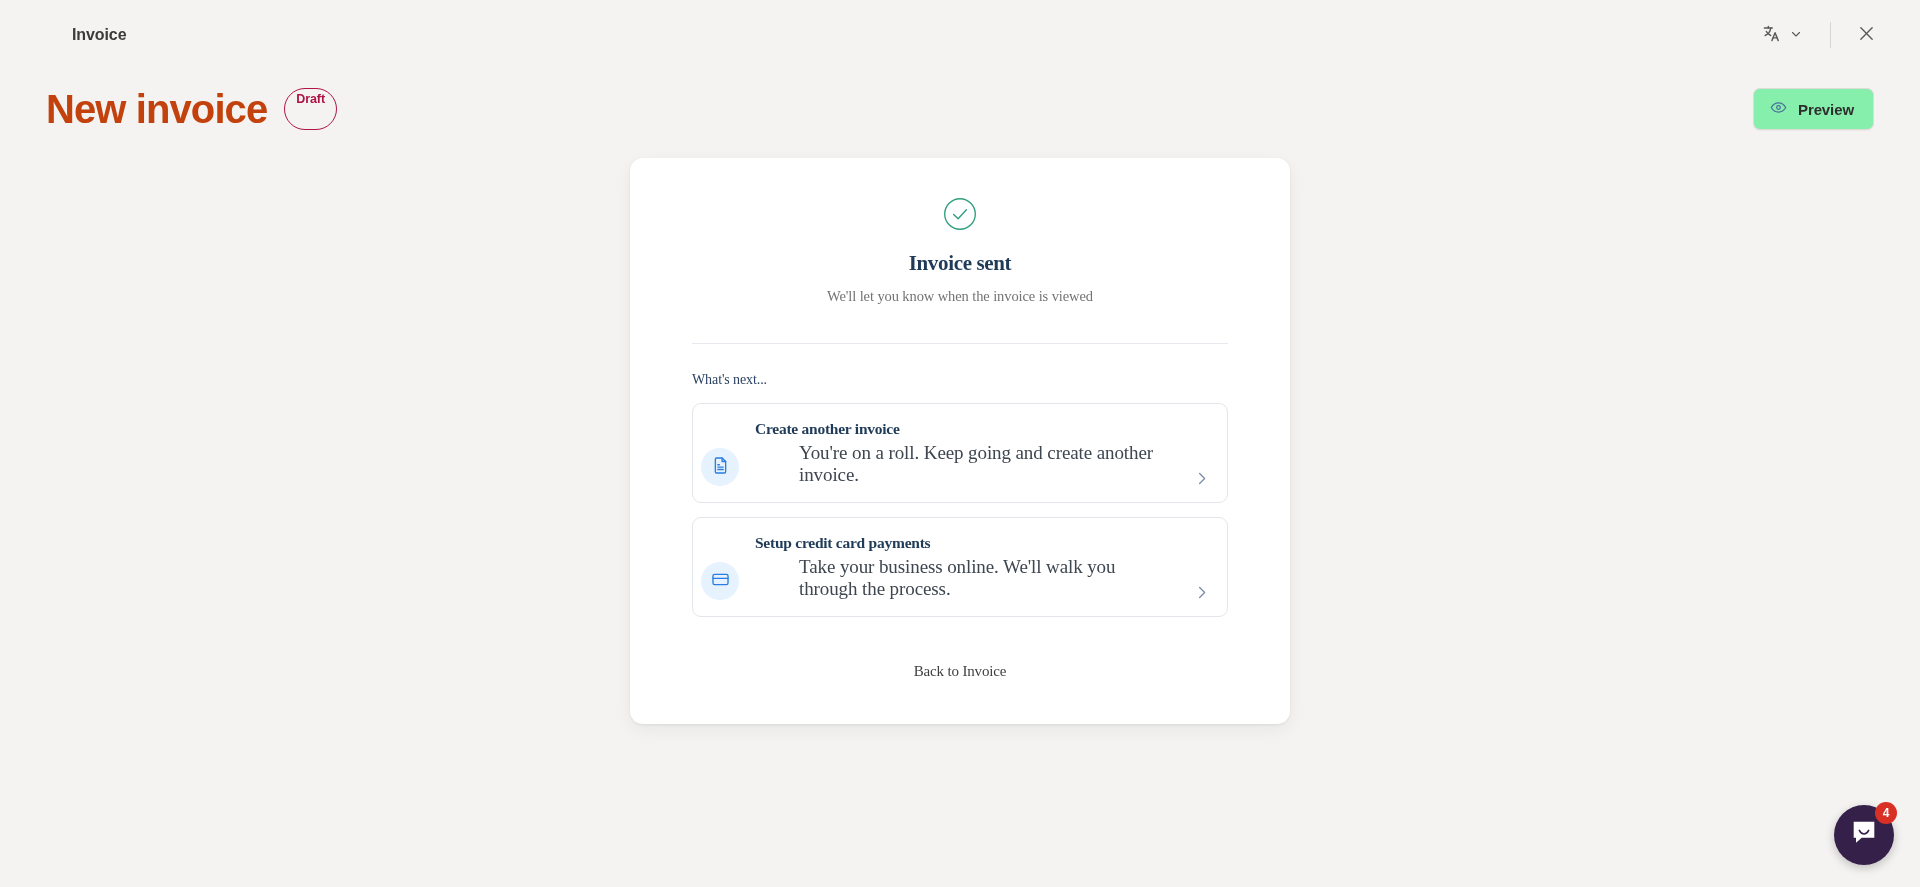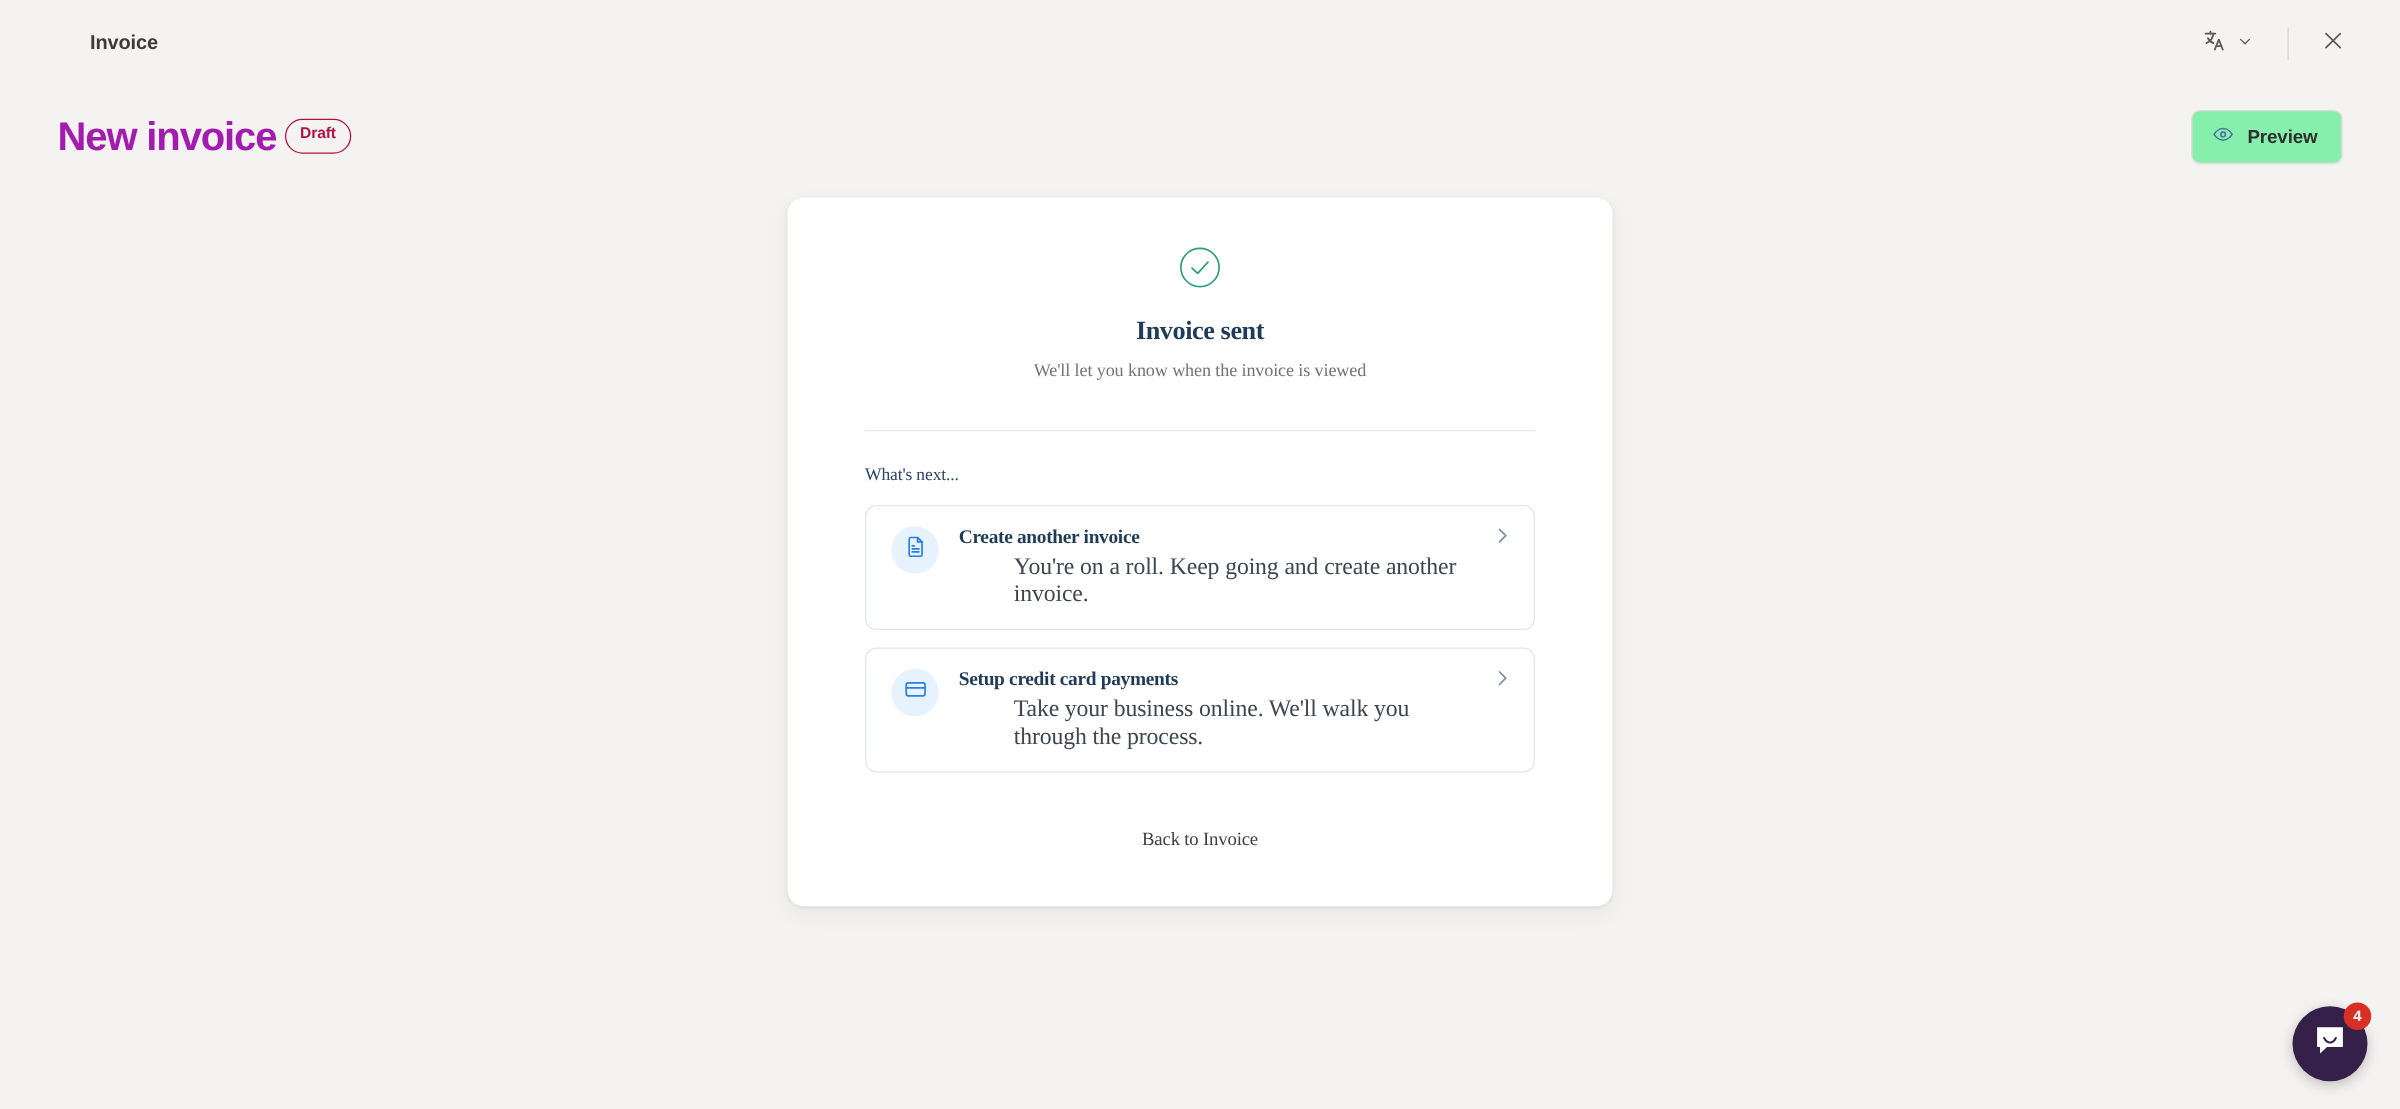--- a/index.html
+++ b/index.html
@@ -64,34 +64,34 @@
   }
 
   
   .page-head {
     display: flex;
     align-items: center;
     padding: 12px 46px 0 46px;
     height: 66px;
   }
   .page-title {
-    font-size: 32px;
-    font-weight: 700;
-    color: #a21caf;
+    font-size: 40px;
+    font-weight: 700;
+    color: #c2410c;
     letter-spacing: -0.9px;
     line-height: 1;
   }
   .status-badge {
-    margin-left: 7px;
+    margin-left: 17px;
     border: 1.5px solid #b01446;
     color: #b01446;
     border-radius: 999px;
     font-size: 12.5px;
     font-weight: 700;
-    padding: 3px 11px 8px;
+    padding: 3px 11px 22px;
     line-height: 1.15;
     letter-spacing: -0.1px;
     white-space: nowrap;
   }
   .preview-btn {
     margin-left: auto;
     display: flex;
     align-items: center;
     gap: 11px;
     background: #86efac;
@@ -153,24 +153,24 @@
     color: #2b4263;
     font-weight: 400;
     letter-spacing: -0.1px;
     margin-bottom: 15px;
   }
 
   .action-list { display: flex; flex-direction: column; gap: 14px; }
 
   .action-row {
     display: flex;
-    align-items: flex-start;
+    align-items: flex-end;
     border: 1px solid #e3e6eb;
     border-radius: 9px;
-    padding: 16px 18px 16px 20px;
+    padding: 16px 18px 16px 8px;
     cursor: pointer;
     background: #fff;
     gap: 16px;
   }
 
   .action-icon {
     width: 38px;
     height: 38px;
     min-width: 38px;
     border-radius: 50%;

